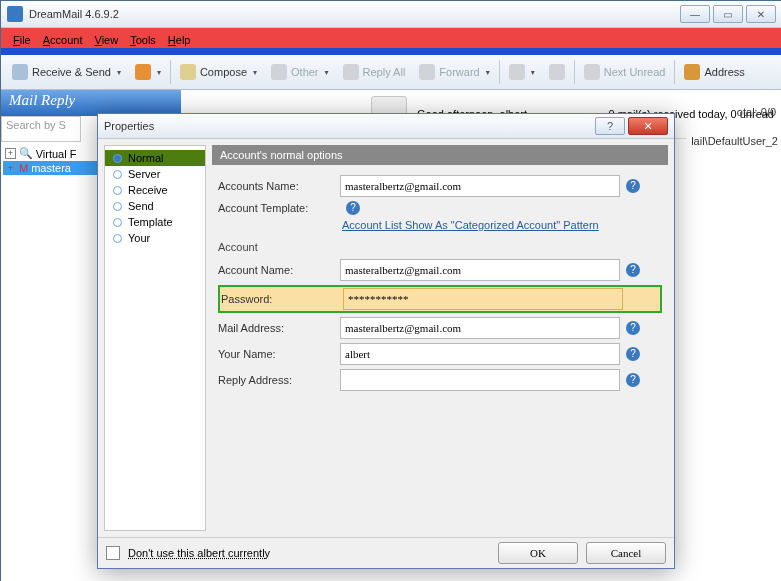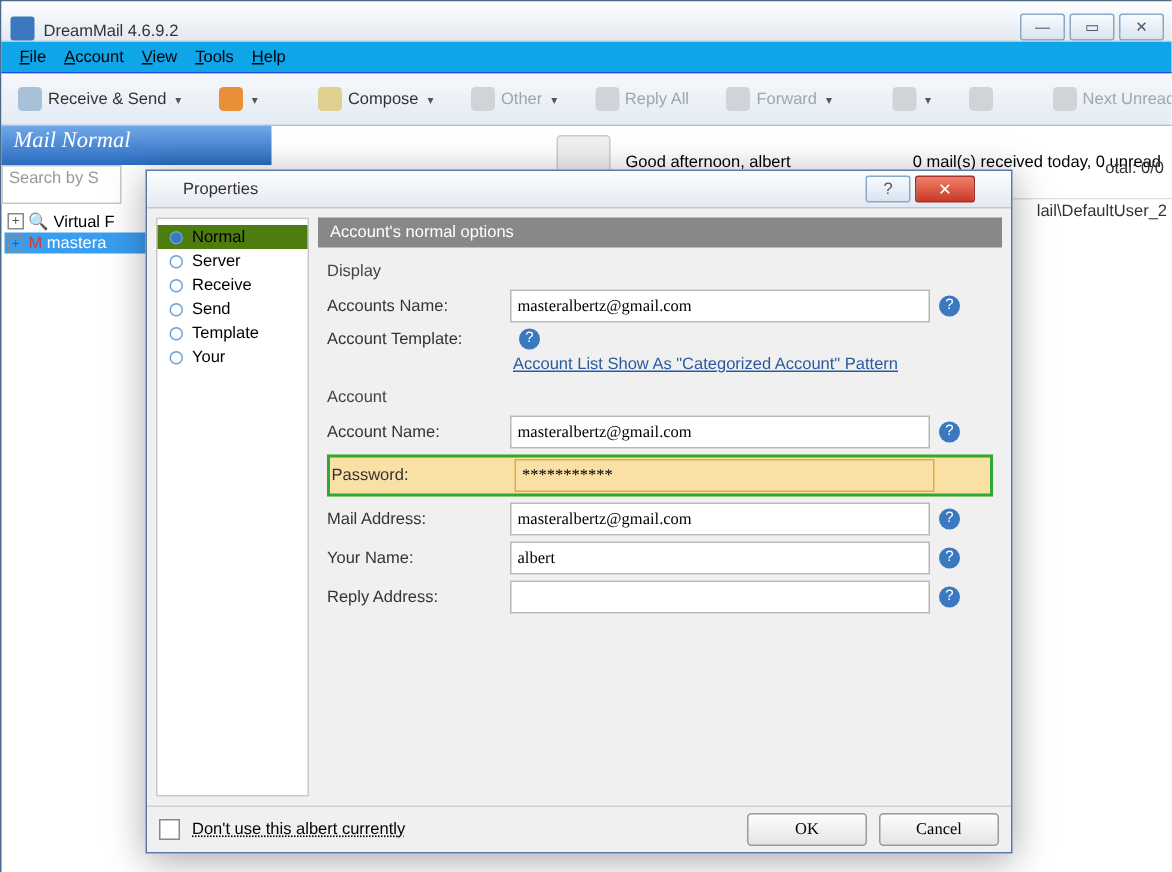--- a/index.html
+++ b/index.html
@@ -1,25 +1,25 @@
 <!DOCTYPE html>
 <html><head>
 <meta charset="utf-8">
 <style>
 html,body{margin:0;padding:0;font-family:Tahoma,Arial,sans-serif;font-size:11px;color:#000;background:#fff;overflow:hidden}
 .window{width:781px;height:581px;position:relative;background:#fff;border:1px solid #4a6a8a}
-.titlebar{height:26px;background:linear-gradient(#fefefe,#e3e9f1);border-bottom:1px solid #b8c8d8;display:flex;align-items:flex-end;padding:0 6px}
+.titlebar{height:26px;background:linear-gradient(#fefefe,#e3e9f1);border-bottom:1px solid #b8c8d8;display:flex;align-items:center;padding:0 6px}
 .titlebar .icon{width:16px;height:16px;background:#3a78c0;border-radius:2px;margin-right:6px}
 .titlebar .title{flex:1;color:#333}
 .winbtns{display:flex;gap:3px}
 .winbtn{width:28px;height:16px;border:1px solid #8aa8c8;border-radius:2px;background:linear-gradient(#f8fbff,#d8e4f0);display:flex;align-items:center;justify-content:center;font-size:10px;color:#556}
-.menubar{height:20px;background:#0ea5e9;display:flex;align-items:center;padding:0 6px;border-bottom:1px solid #1d4ed8}
+.menubar{height:20px;background:#ef4444;display:flex;align-items:flex-end;padding:0 6px;border-bottom:7px solid #1d4ed8}
 .menubar span{padding:2px 6px;cursor:default}
 .menubar span u{text-decoration:underline}
-.toolbar{height:34px;background:linear-gradient(#f6f8fb,#e4ebf4);border-bottom:1px solid #b0c0d0;display:flex;align-items:center;padding:0 4px;gap:11px;overflow:hidden;white-space:nowrap}
+.toolbar{height:34px;background:linear-gradient(#f6f8fb,#e4ebf4);border-bottom:1px solid #b0c0d0;display:flex;align-items:center;padding:0 4px;gap:0;overflow:hidden;white-space:nowrap}
 .tbtn{display:flex;align-items:center;gap:4px;padding:3px 6px;border:1px solid transparent;border-radius:3px;color:#333}
 .tbtn .ic{width:16px;height:16px;background:#a8c0d8;border-radius:3px}
 .tbtn .dd{font-size:8px;color:#555;margin-left:2px}
 .tbtn.gray{color:#9aa}
 .sep{width:1px;height:24px;background:#c0c8d4;margin:0 2px}
 .mailfolder{height:22px;background:linear-gradient(#6fa8e8,#2b6cc0);color:#fff;font-size:15px;font-style:italic;font-family:Georgia,serif;padding:2px 8px}
 .mfrow{display:flex}
 .searchbox{height:20px;border:1px solid #c8c8c8;background:#fff;padding:2px 4px;color:#999;width:70px;overflow:hidden}
 .leftpane{width:180px;float:left}
 .tree{padding:4px 2px}
@@ -27,21 +27,21 @@
 .tnode .exp{width:9px;height:9px;border:1px solid #888;font-size:9px;line-height:8px;text-align:center;color:#555}
 .tnode.sel{background:#3a9df0;color:#fff}
 .summarybar{margin-left:182px;padding:4px 8px;display:flex;gap:10px;align-items:center;border-bottom:1px solid #ddd;height:40px}
 .summarybar .av{width:34px;height:34px;background:#f0f0f0;border:1px solid #ccc;border-radius:3px}
 .rightpane{position:absolute;right:0;top:84px;width:100px;height:460px;border-left:1px solid #d0d0d0;background:#fff}
 .tabhdr{height:20px;background:linear-gradient(#e8eef6,#d0dcec);border-bottom:1px solid #b0c0d0;padding:2px 6px}
 .tabsel{height:20px;background:linear-gradient(#7bbcf8,#3a9df0);color:#fff;padding:2px 6px}
 .pathbar{position:absolute;right:0;top:132px;background:#fff;padding:2px 4px;color:#333;font-size:11px}
 
 .dialog{position:absolute;left:96px;top:112px;width:576px;height:454px;background:#f0f0f0;border:1px solid #5a7aa8;box-shadow:0 4px 24px rgba(0,0,0,.35)}
-.dlg-tb{height:24px;background:linear-gradient(#fdfdfe,#e4eaf2);border-bottom:1px solid #c0c8d4;display:flex;align-items:center;padding:0 24px}
+.dlg-tb{height:24px;background:linear-gradient(#fdfdfe,#e4eaf2);border-bottom:1px solid #c0c8d4;display:flex;align-items:center;padding:0 6px}
 .dlg-tb .t{flex:1;color:#333}
 .dlg-tb .hb{width:28px;height:16px;border:1px solid #8aa8c8;border-radius:2px;background:linear-gradient(#f8fbff,#d8e4f0);display:flex;align-items:center;justify-content:center;margin-left:3px;font-size:11px;color:#556}
 .dlg-tb .cb{width:38px;height:16px;border:1px solid #a03030;border-radius:2px;background:linear-gradient(#f08068,#c83a28);color:#fff;display:flex;align-items:center;justify-content:center;margin-left:3px;font-size:11px}
 .dlg-body{display:flex;height:398px}
 .dlg-nav{width:100px;background:#fff;border:1px solid #c8c8c8;margin:6px;padding:4px 0}
 .dlg-nav div{padding:2px 8px;display:flex;align-items:center;gap:6px}
 .dlg-nav .r{width:7px;height:7px;border:1px solid #6aa0d8;border-radius:50%}
 .dlg-nav .sel{background:#4d7c0f}
 .dlg-nav .sel .r{background:#3a78c0}
 .dlg-main{flex:1;margin:6px 6px 6px 0}
@@ -129,21 +129,21 @@
       </div>
     <div class="sep"></div>
     <div class="tbtn">
         <span class="ic" style="background:#d8983a"></span>
         <span>Address</span>
       </div>
   </div>
 
   <div class="mfrow">
     <div class="leftpane">
-      <div class="mailfolder">Mail Normal</div>
+      <div class="mailfolder">Mail Reply</div>
       <div class="searchbox">Search by S</div>
       <div class="tree">
         <div class="tnode">
             <span class="exp">+</span>
             <span>🔍</span>
             <span>Virtual F</span>
           </div>
         <div class="tnode sel">
             <span class="exp">+</span>
             <span style="color:#d33">M</span>
@@ -193,21 +193,20 @@
             <span>Template</span>
           </div>
         <div>
             <span class="r"></span>
             <span>Your</span>
           </div>
       </div>
       <div class="dlg-main">
         <div class="dlg-hdr">Account's normal options</div>
         <div class="grp">
-          <div class="gl">Display</div>
           <div class="fld">
             <label>Accounts Name:</label>
             <input value="masteralbertz@gmail.com" style="">
             <div class="help">?</div>
           </div>
           <div class="fld">
             <label style="line-height:11px">Account Template:</label>
             <div class="help">?</div>
           </div>
           <div class="link">Account List Show As "Categorized Account" Pattern</div>

